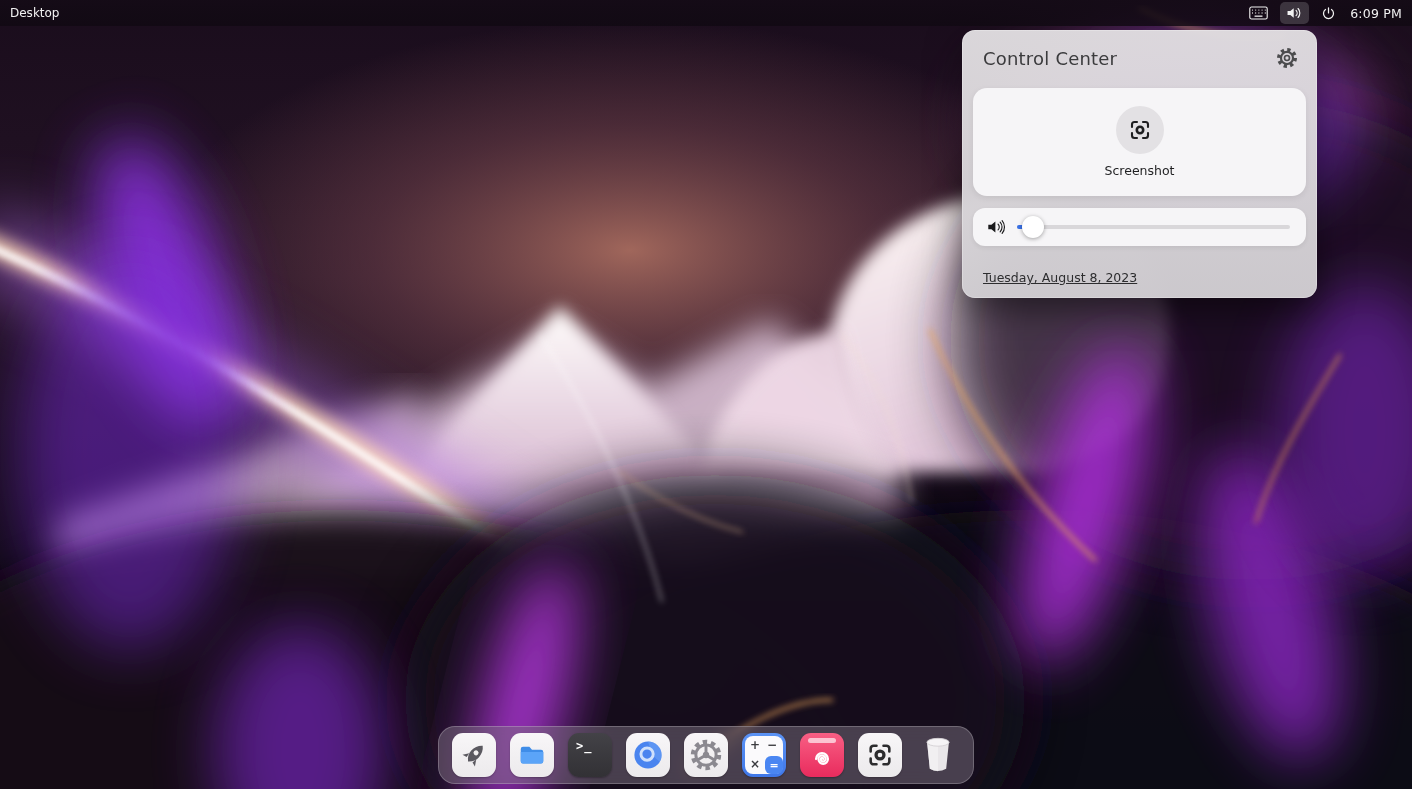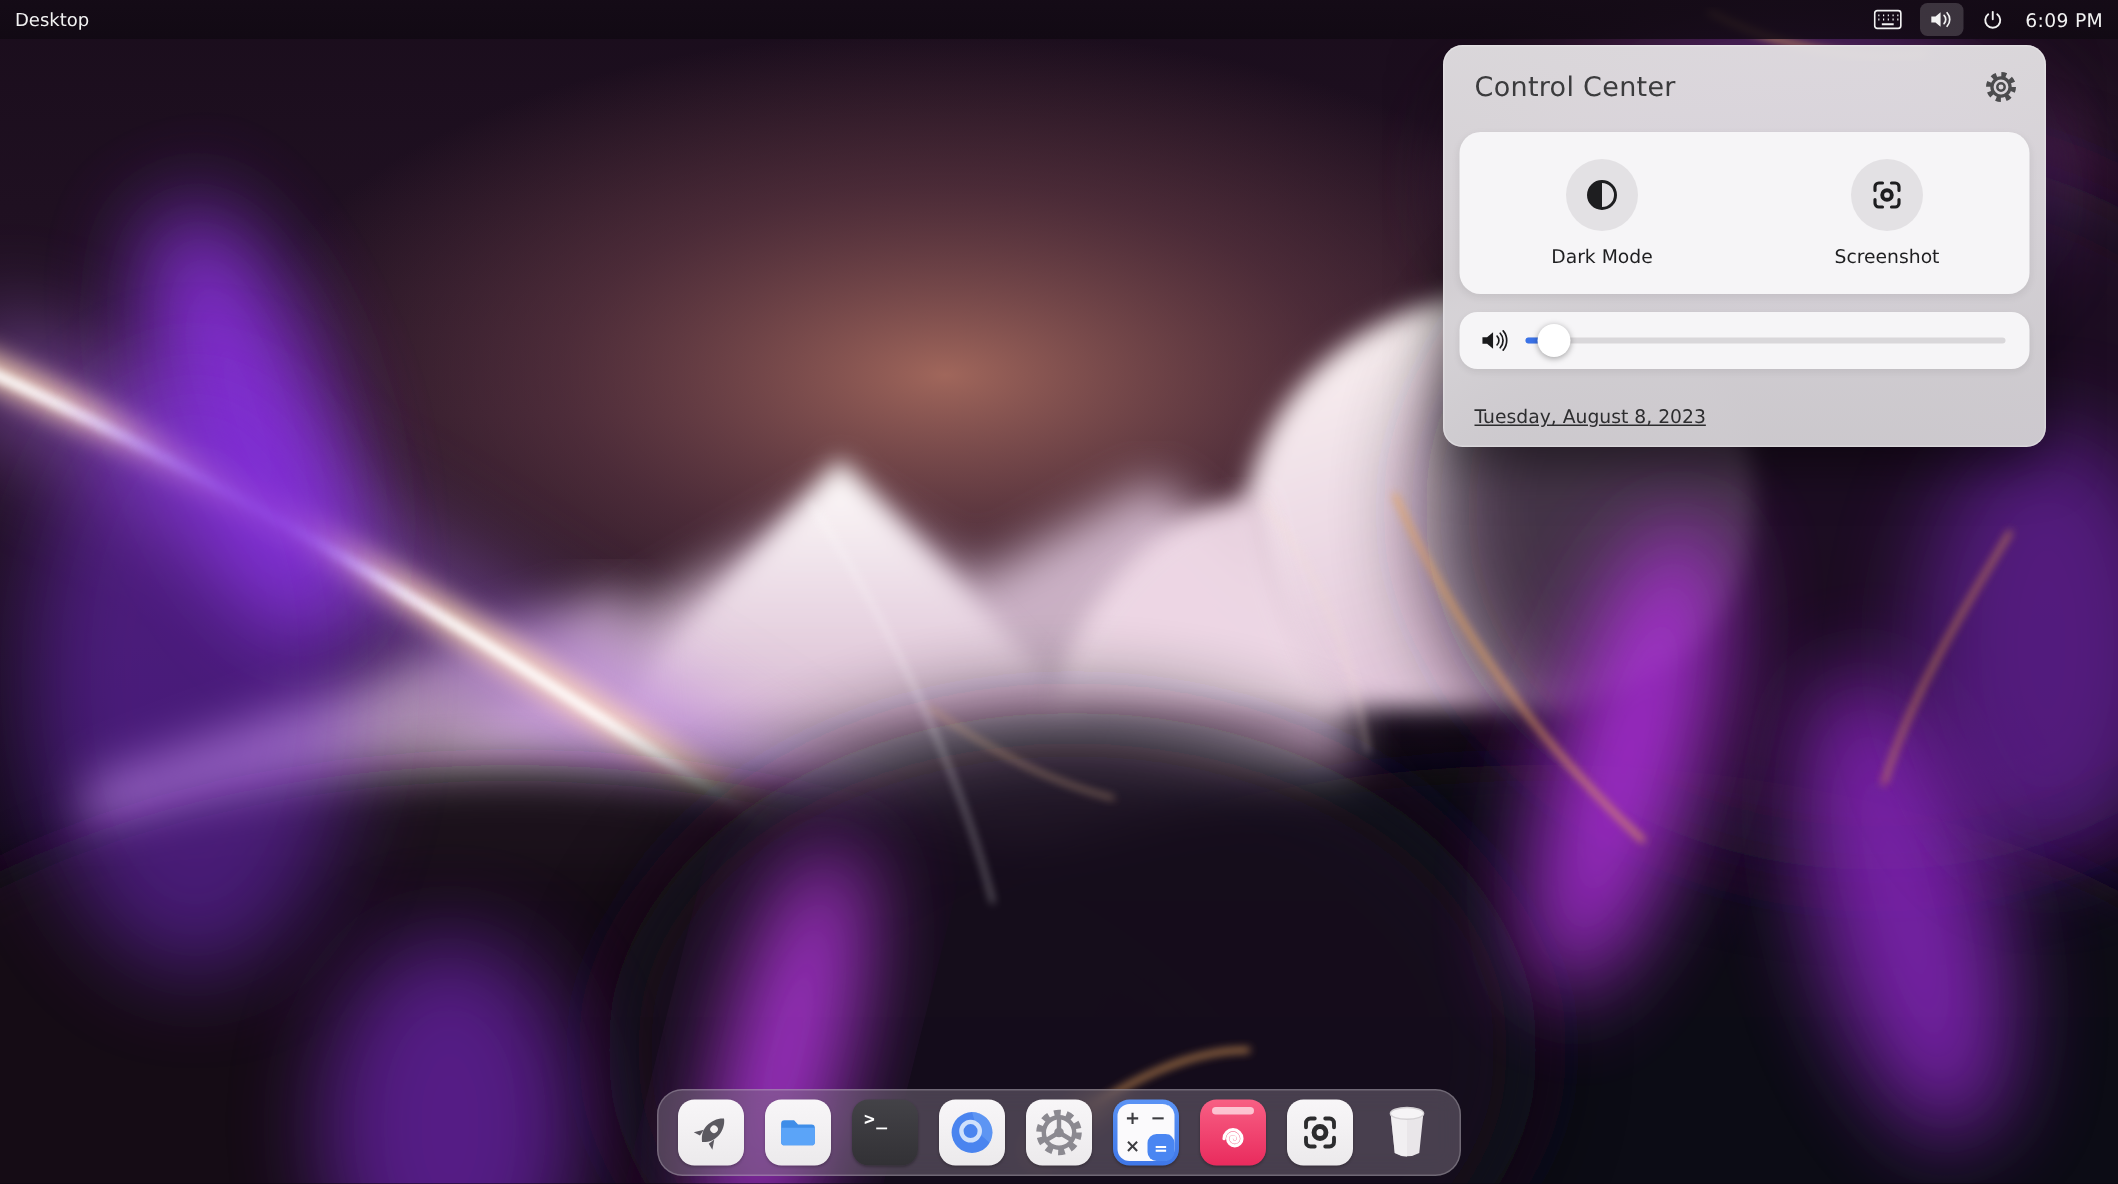--- a/index.html
+++ b/index.html
@@ -20,21 +20,21 @@
     color:#f2f2f2; font-size:12px; z-index:30;
   }
   .tb-left { display:flex; align-items:center; }
   .tb-right { margin-left:auto; display:flex; align-items:center; gap:9px; }
   .tb-ico { display:flex; align-items:center; justify-content:center; height:22px; padding:0 3px; border-radius:5px; }
   .tb-ico.highlight { background:rgba(255,255,255,.17); padding:0 6px; }
   .tb-time { font-size:12.5px; letter-spacing:.2px; margin-left:2px; }
 
   
   .control-center {
-    position:absolute; left:962px; top:30px; width:402px; height:268px;
+    position:absolute; left:962px; top:30px; width:355px; height:268px;
     border-radius:13px; z-index:20;
     background:linear-gradient(180deg, rgba(224,221,224,.97) 0%, rgba(209,206,210,.97) 100%);
     box-shadow:0 12px 34px rgba(0,0,0,.5), 0 0 0 1px rgba(255,255,255,.25) inset;
   }
   .cc-header { display:flex; align-items:center; justify-content:space-between; padding:17px 19px 0 21px; }
   .cc-title { font-size:18px; color:#3b3b3d; letter-spacing:.2px; }
   .cc-gear { color:#4c4c4e; display:flex; cursor:pointer; }
 
   .cc-toggles {
     position:absolute; left:11px; right:11px; top:58px; height:108px;
@@ -213,29 +213,20 @@
           <circle cx="12" cy="12" r="8.6" stroke-width="4.6" stroke-dasharray="3.4 3.35"></circle>
           <circle cx="12" cy="12" r="6.6" stroke-width="2.4"></circle>
           <circle cx="12" cy="12" r="2.7" stroke-width="1.8"></circle>
         </svg>
       </span>
     </div>
 
     <div class="cc-toggles">
 
 
-      <div class="toggle-btn" data-active="false">
-        <div class="toggle-circle">
-          <svg width="24" height="24" viewBox="0 0 24 24">
-            <circle cx="12" cy="12" r="9" fill="none" stroke="currentColor" stroke-width="2"></circle>
-            <path d="M12 3 a9 9 0 0 0 0 18 Z" fill="currentColor"></path>
-          </svg>
-        </div>
-        <div class="toggle-label">Dark Mode</div>
-      </div>
 
 
       <div class="toggle-btn" data-active="false">
         <div class="toggle-circle">
           <svg width="24" height="24" viewBox="0 0 24 24" fill="none" stroke="currentColor" stroke-width="2.1" stroke-linecap="round">
             <path d="M4 9 V6.5 A2.5 2.5 0 0 1 6.5 4 H9"></path>
             <path d="M15 4 h2.5 A2.5 2.5 0 0 1 20 6.5 V9"></path>
             <path d="M20 15 v2.5 A2.5 2.5 0 0 1 17.5 20 H15"></path>
             <path d="M9 20 H6.5 A2.5 2.5 0 0 1 4 17.5 V15"></path>
             <circle cx="12" cy="12" r="3.2" stroke-width="2.6"></circle>

